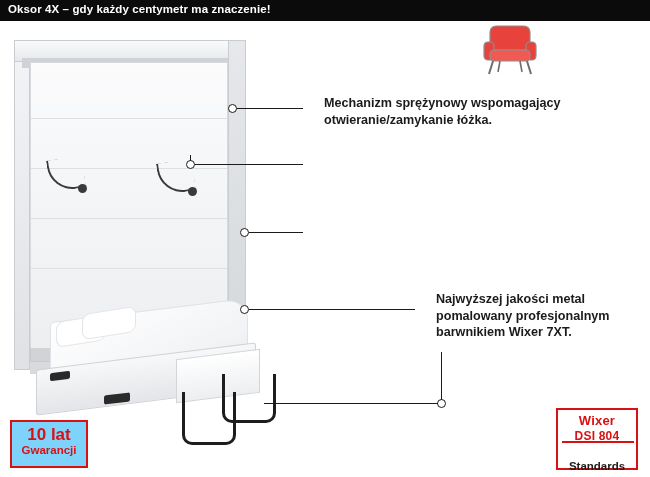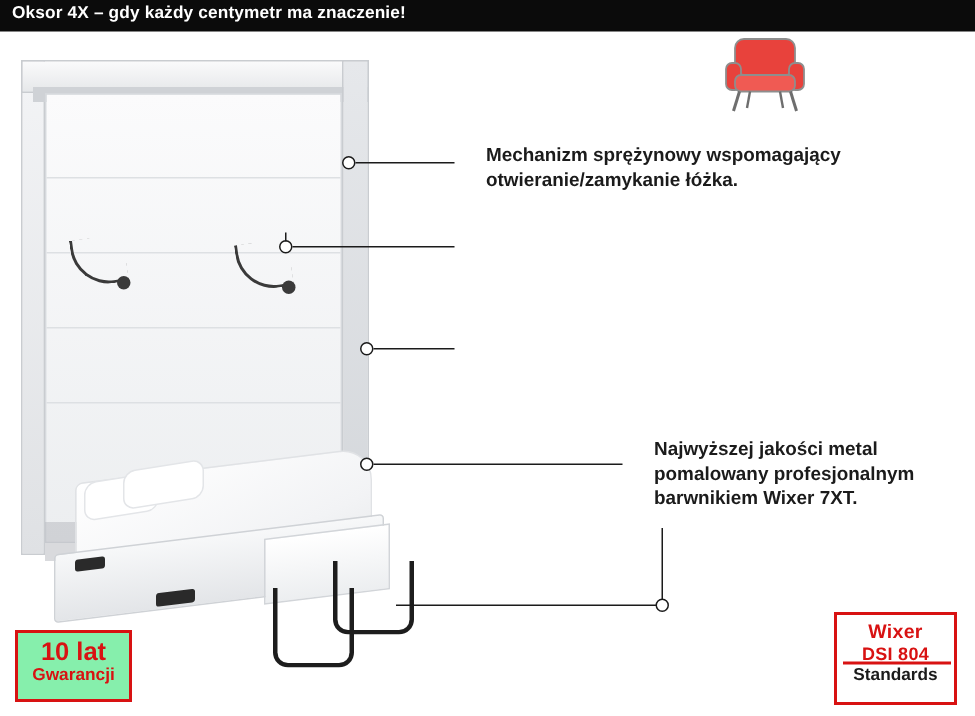--- a/index.html
+++ b/index.html
@@ -228,21 +228,21 @@
 
   
   #guarantee-badge {
     position: absolute;
     left: 10px;
     top: 420px;
     width: 78px;
     height: 48px;
     border: 2px solid #d81212;
     box-sizing: border-box;
-    background: #86efac;
+    background: #7dd3fc;
     padding-top: 4px;
   }
   #guarantee-years {
     color: #d81212;
     font-size: 17px;
     font-weight: bold;
     text-align: center;
     line-height: 1.05;
   }
   #guarantee-label {
@@ -275,21 +275,21 @@
     color: #d81212;
     font-size: 12px;
     font-weight: bold;
     letter-spacing: .2px;
     margin-top: 1px;
   }
   #edinos-standards {
     color: #1b1b1b;
     font-size: 11.5px;
     font-weight: bold;
-    margin-top: 1px;
+    margin-top: 17px;
   }
   #edinos-strike {
     position: absolute;
     left: 4px;
     top: 31px;
     width: 72px;
     height: 1.5px;
     background: #d81212;
   }
 </style>

